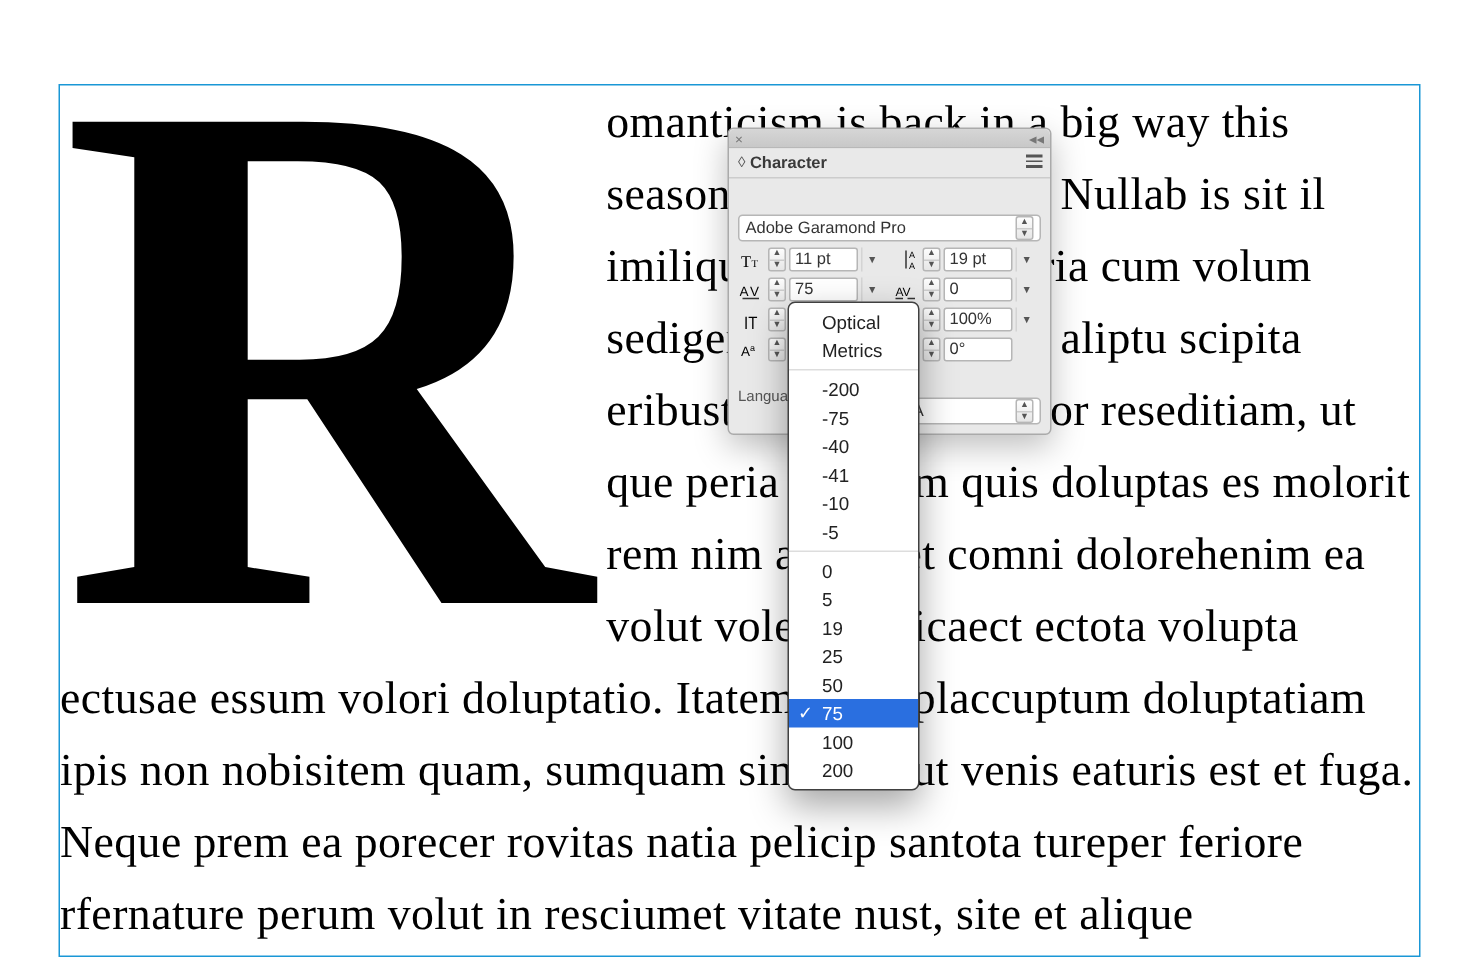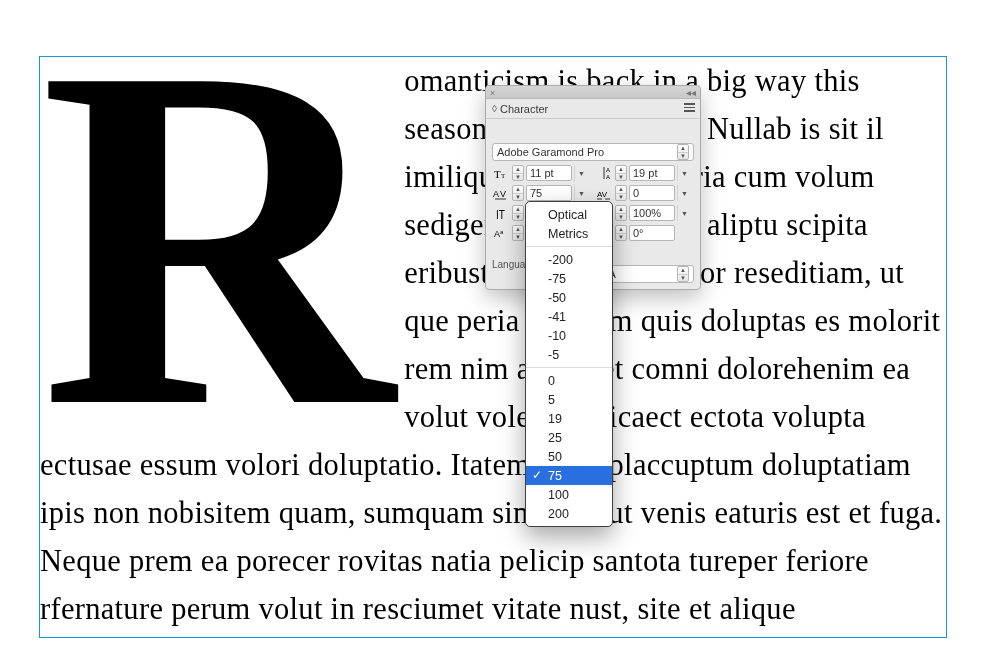--- a/index.html
+++ b/index.html
@@ -60,21 +60,21 @@
   }
   .panel-tab {
     height: 20px;
     display:flex; align-items:center;
     padding: 0 6px;
     background: #e9e9e9;
     border-bottom: 1px solid #ccc;
     position:relative;
   }
   .panel-tab .toggle { font-size:10px; color:#555; margin-right:3px; cursor:pointer;}
-  .panel-tab .label { font-weight:normal; font-size:11px; color:#3a3a3a; }
+  .panel-tab .label { font-weight:bold; font-size:11px; color:#3a3a3a; }
   .panel-tab .menu-icon { position:absolute; right:5px; top:4px; cursor:pointer; display:flex; flex-direction:column; gap:2px;}
   .panel-tab .menu-icon span{display:block;width:11px;height:1.5px;background:#555;}
   .panel-body { padding: 4px 6px 6px 6px; }
   .row { display:flex; align-items:center; gap:4px; margin-bottom:4px; }
   .full-input {
     flex:1;
     height:18px;
     background:#fff;
     border:1px solid #b6b6b6;
     border-radius:3px;
@@ -330,21 +330,21 @@
 
     </div>
   </div>
 
   <div class="drop-list">
     <div class="item">Optical</div>
     <div class="item">Metrics</div>
     <div class="sep-line"></div>
     <div class="item">-200</div>
     <div class="item">-75</div>
-    <div class="item">-50</div>
+    <div class="item">-40</div>
     <div class="item">-41</div>
     <div class="item">-10</div>
     <div class="item">-5</div>
     <div class="sep-line"></div>
     <div class="item">0</div>
     <div class="item">5</div>
     <div class="item">19</div>
     <div class="item">25</div>
     <div class="item">50</div>
     <div class="item selected">75</div>

